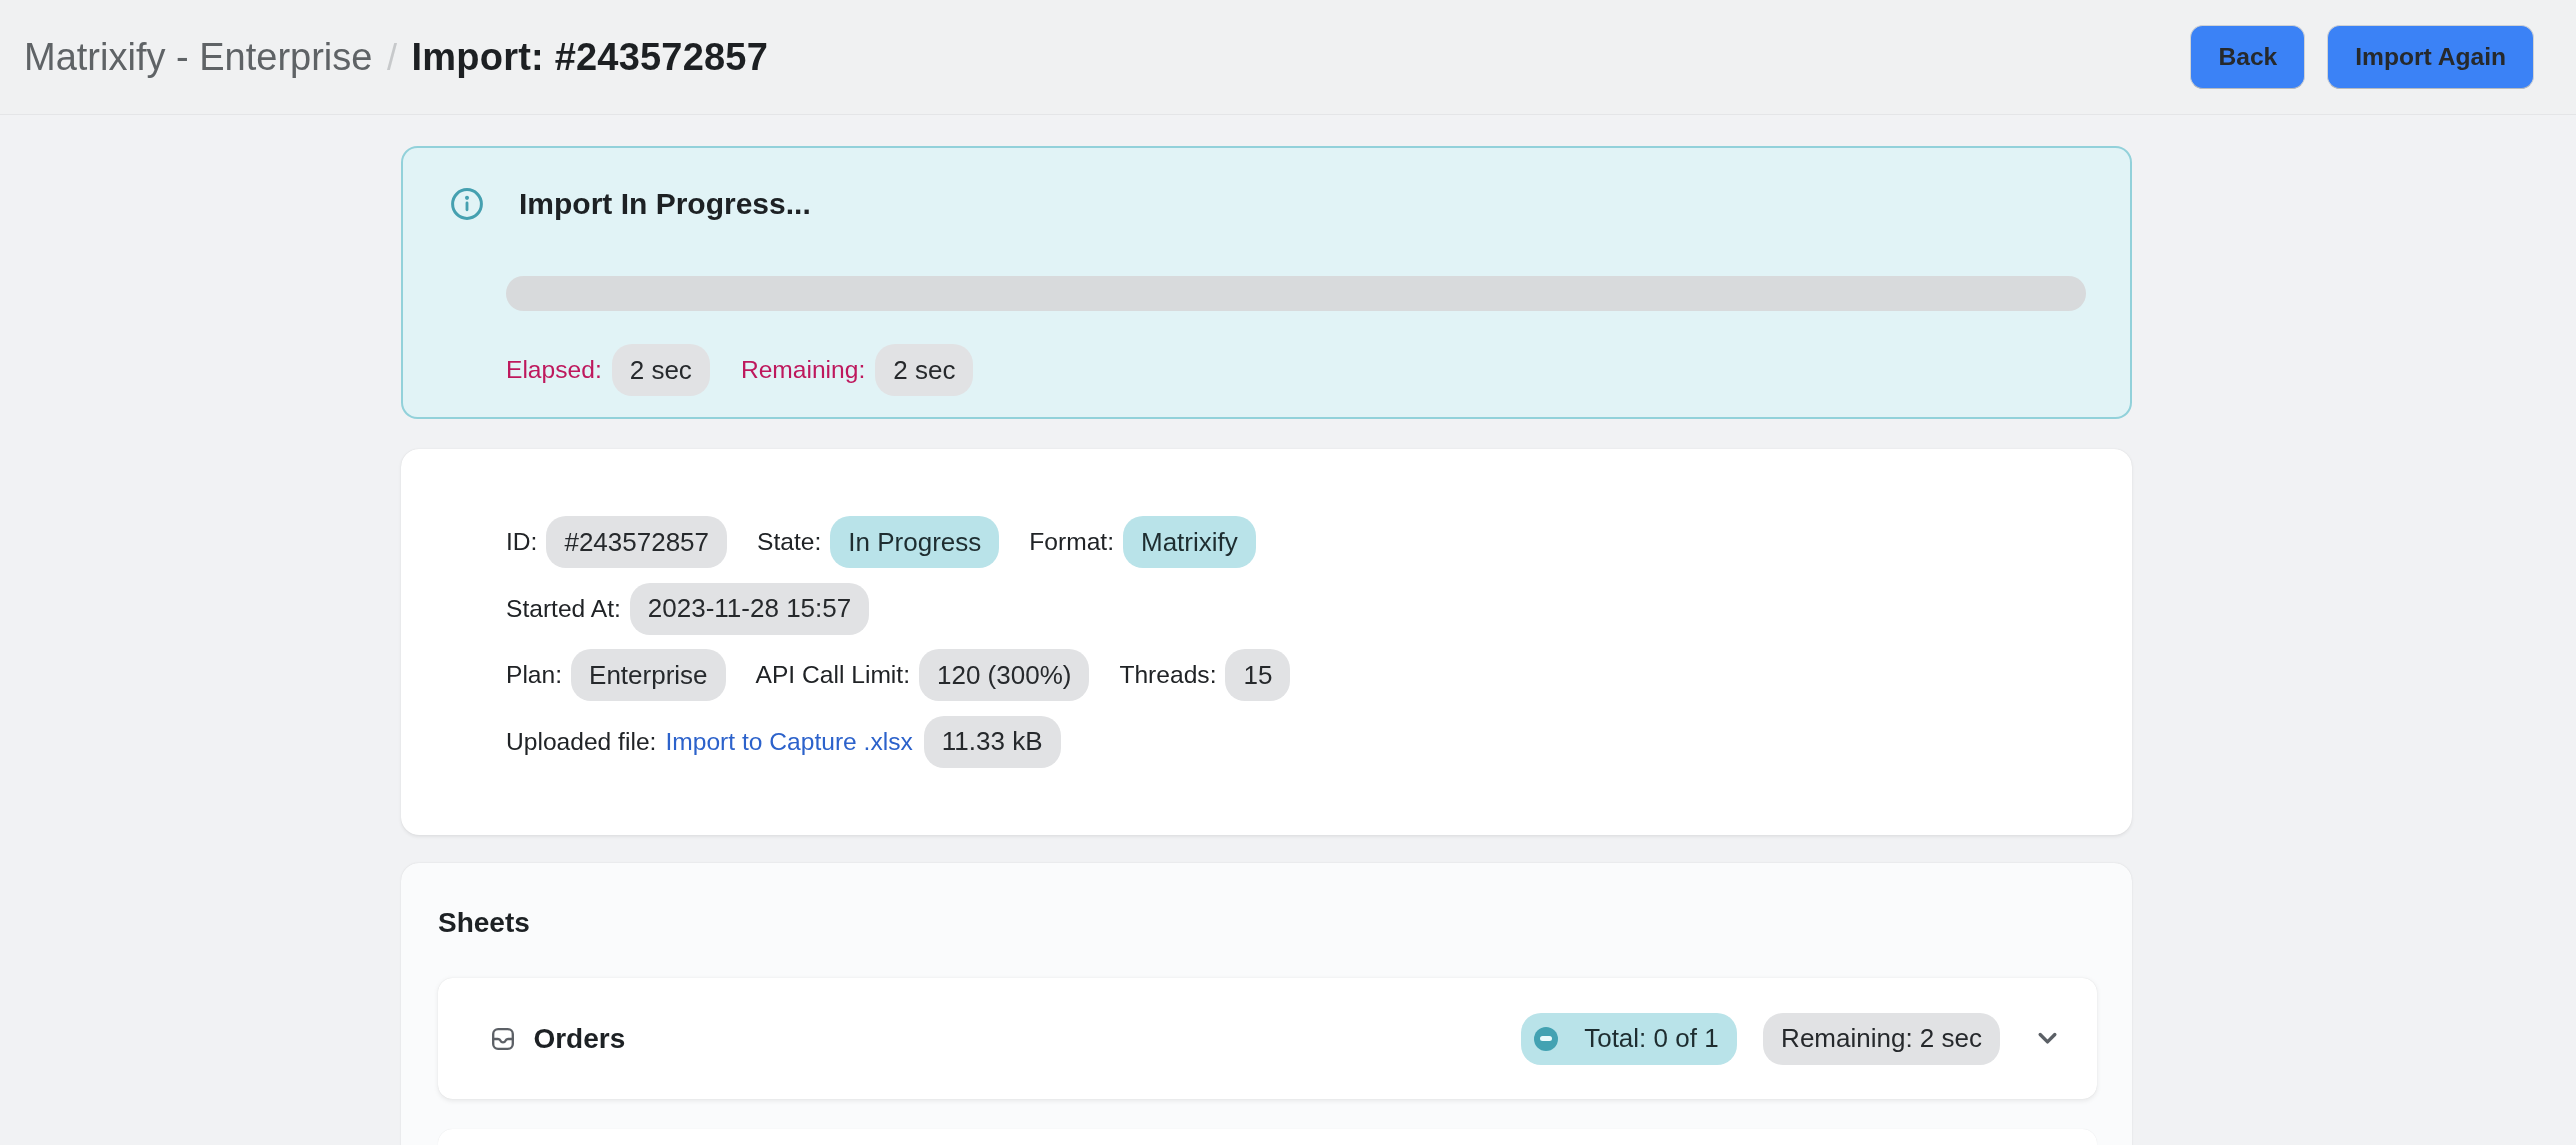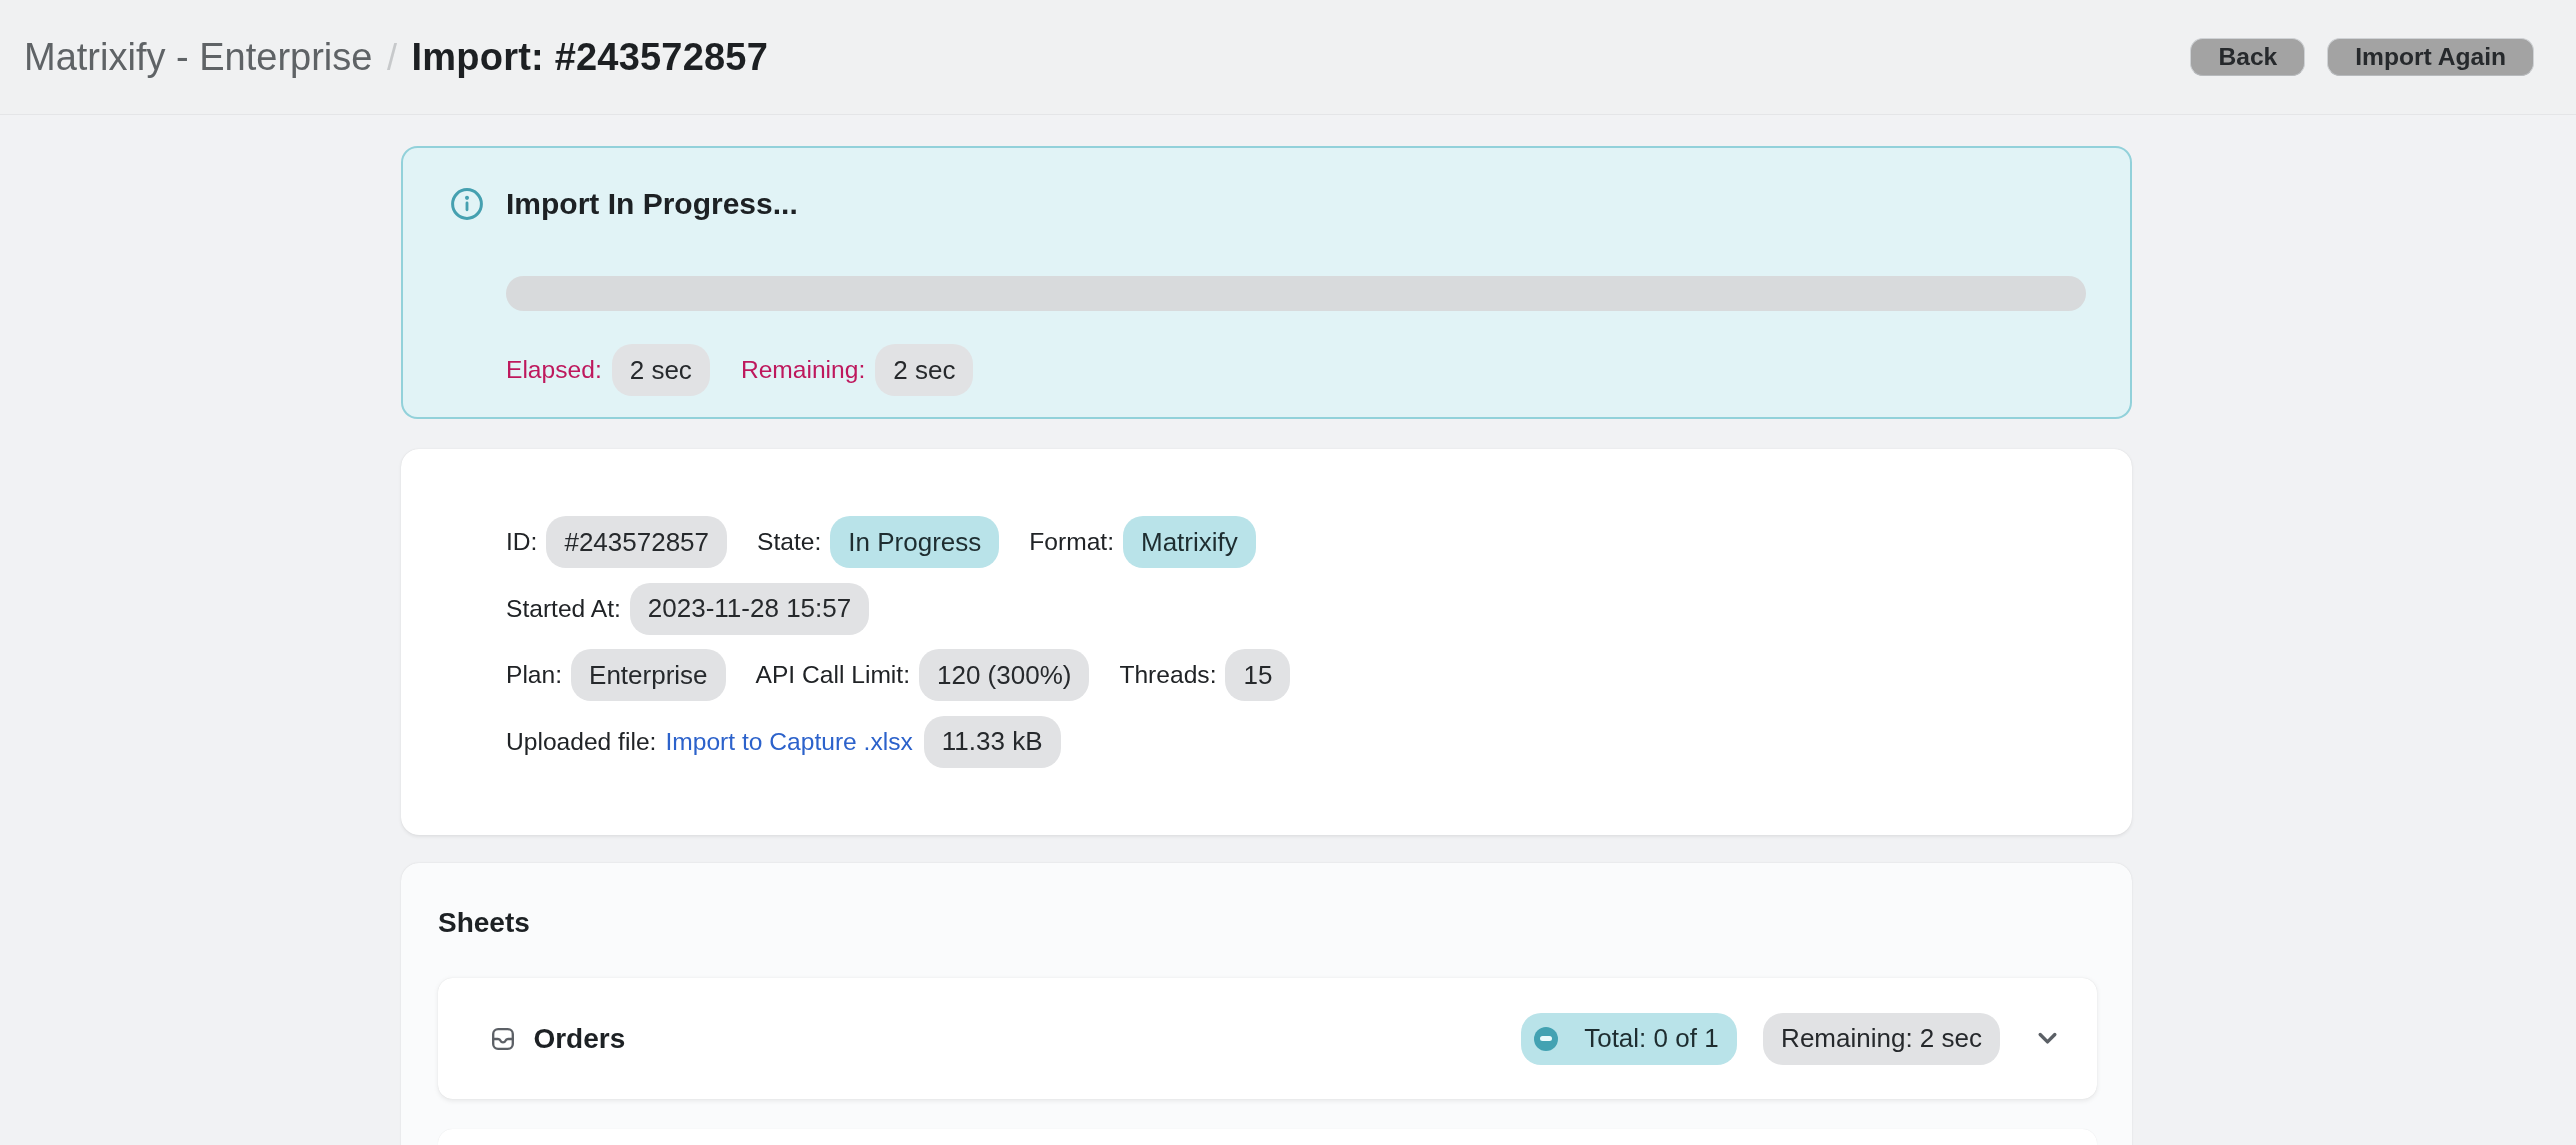--- a/index.html
+++ b/index.html
@@ -19,23 +19,23 @@
     align-items: center;
     justify-content: space-between;
     padding: 0 42px 0 24px;
   }
   .breadcrumb-wrap { display: flex; align-items: baseline; white-space: nowrap; }
   .breadcrumb-link { font-size: 38px; color: #5f6366; cursor: pointer; }
   .breadcrumb-sep { font-size: 36px; color: #c7c9cb; margin: 0 14.6px; }
   .page-title { font-size: 38px; font-weight: 700; color: #1d2023; letter-spacing: 0.2px; }
   .header-actions { display: flex; gap: 22px; }
   .btn {
-    height: 38px;
+    height: 64px;
     padding: 0 27px;
-    background: #a3a3a3;
+    background: #3b82f6;
     border: 0.9px solid #cfd2d5;
     border-bottom: 1.8px solid #b7babd;
     border-radius: 12.8px;
     font-family: "Liberation Sans", sans-serif;
     font-size: 24.6px;
     font-weight: 600;
     color: #26292c;
     cursor: pointer;
     white-space: nowrap;
   }
@@ -45,21 +45,21 @@
 
   
   .banner {
     border: 2.7px solid #92d1da;
     background: #e1f3f6;
     border-radius: 16.4px;
     padding: 38px 44px 36px 46px;
     height: 273px;
     margin-bottom: 30px;
   }
-  .banner-head { display: flex; align-items: center; gap: 21px; margin-bottom: 54px; }
+  .banner-head { display: flex; align-items: center; gap: 34px; margin-bottom: 54px; }
   .banner-title { font-size: 30px; font-weight: 700; color: #1d2124; }
   .progress-track {
     margin-left: 57px;
     height: 35px;
     border-radius: 17.3px;
     background: #d8dadc;
     overflow: hidden;
   }
   .progress-fill { height: 100%; background: #8a8d90; border-radius: 17.3px; width: 0%; }
   .banner-meta { margin: 33px 0 0 57px; display: flex; align-items: center; }

